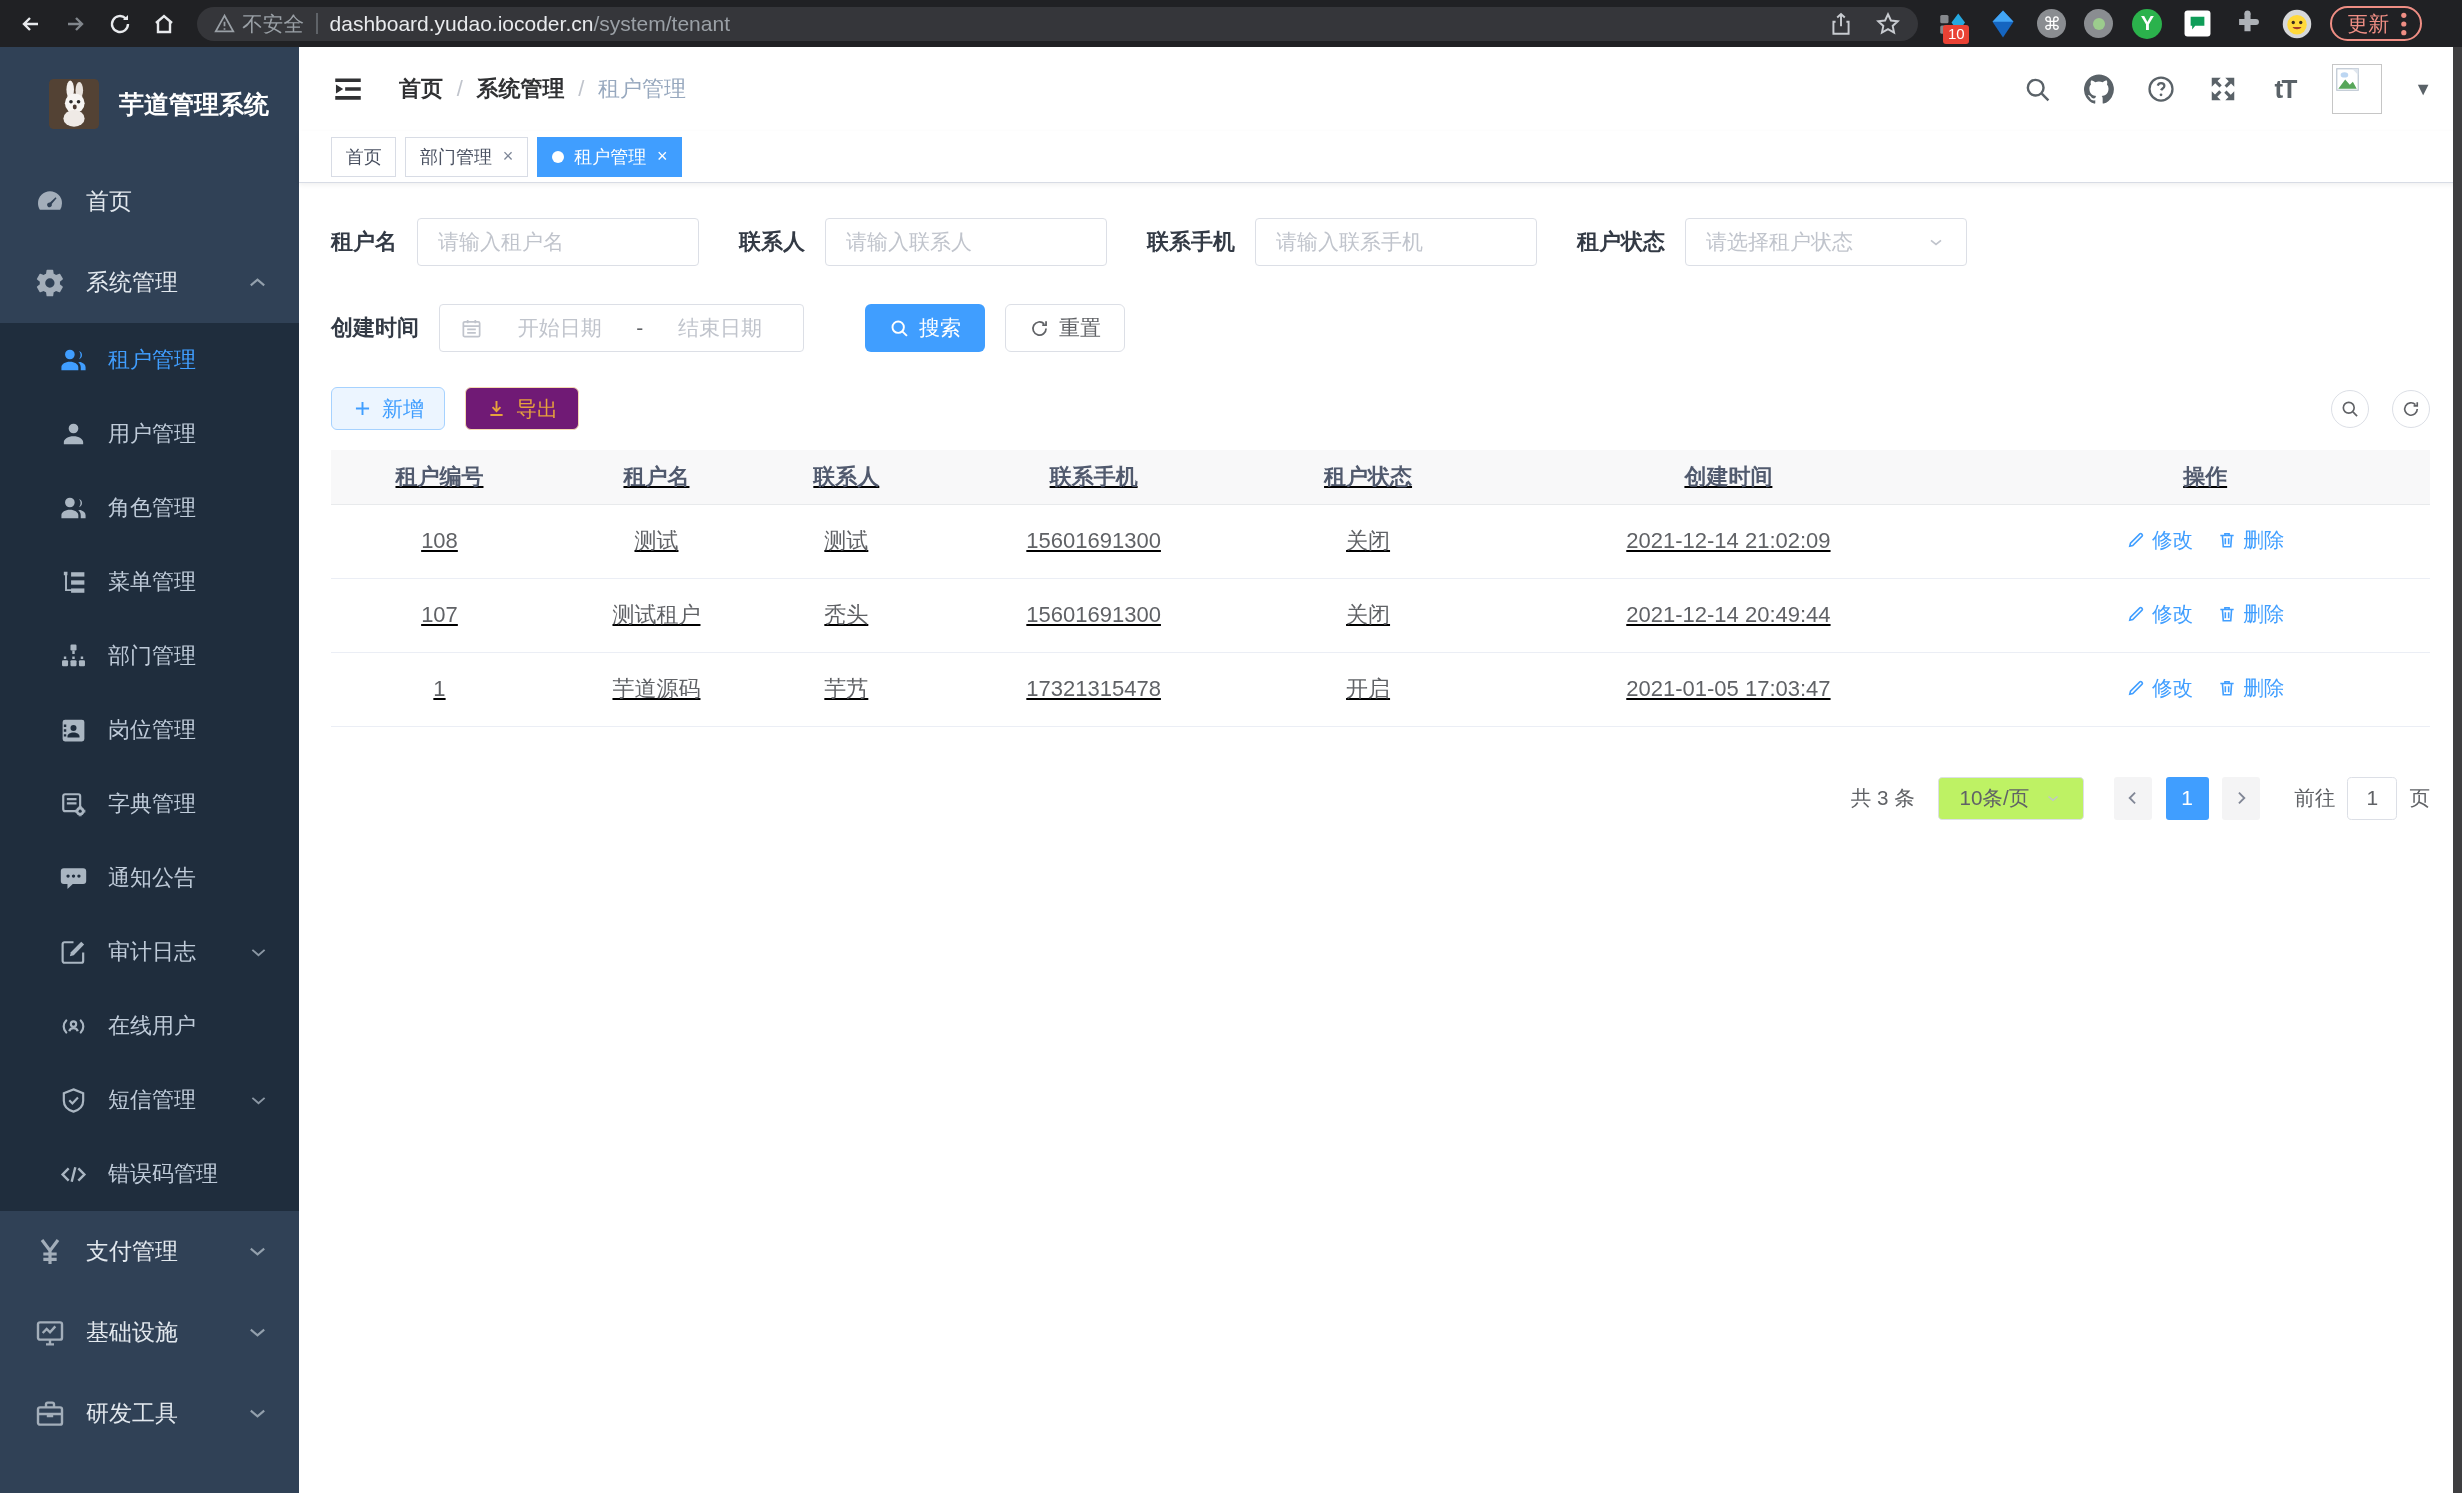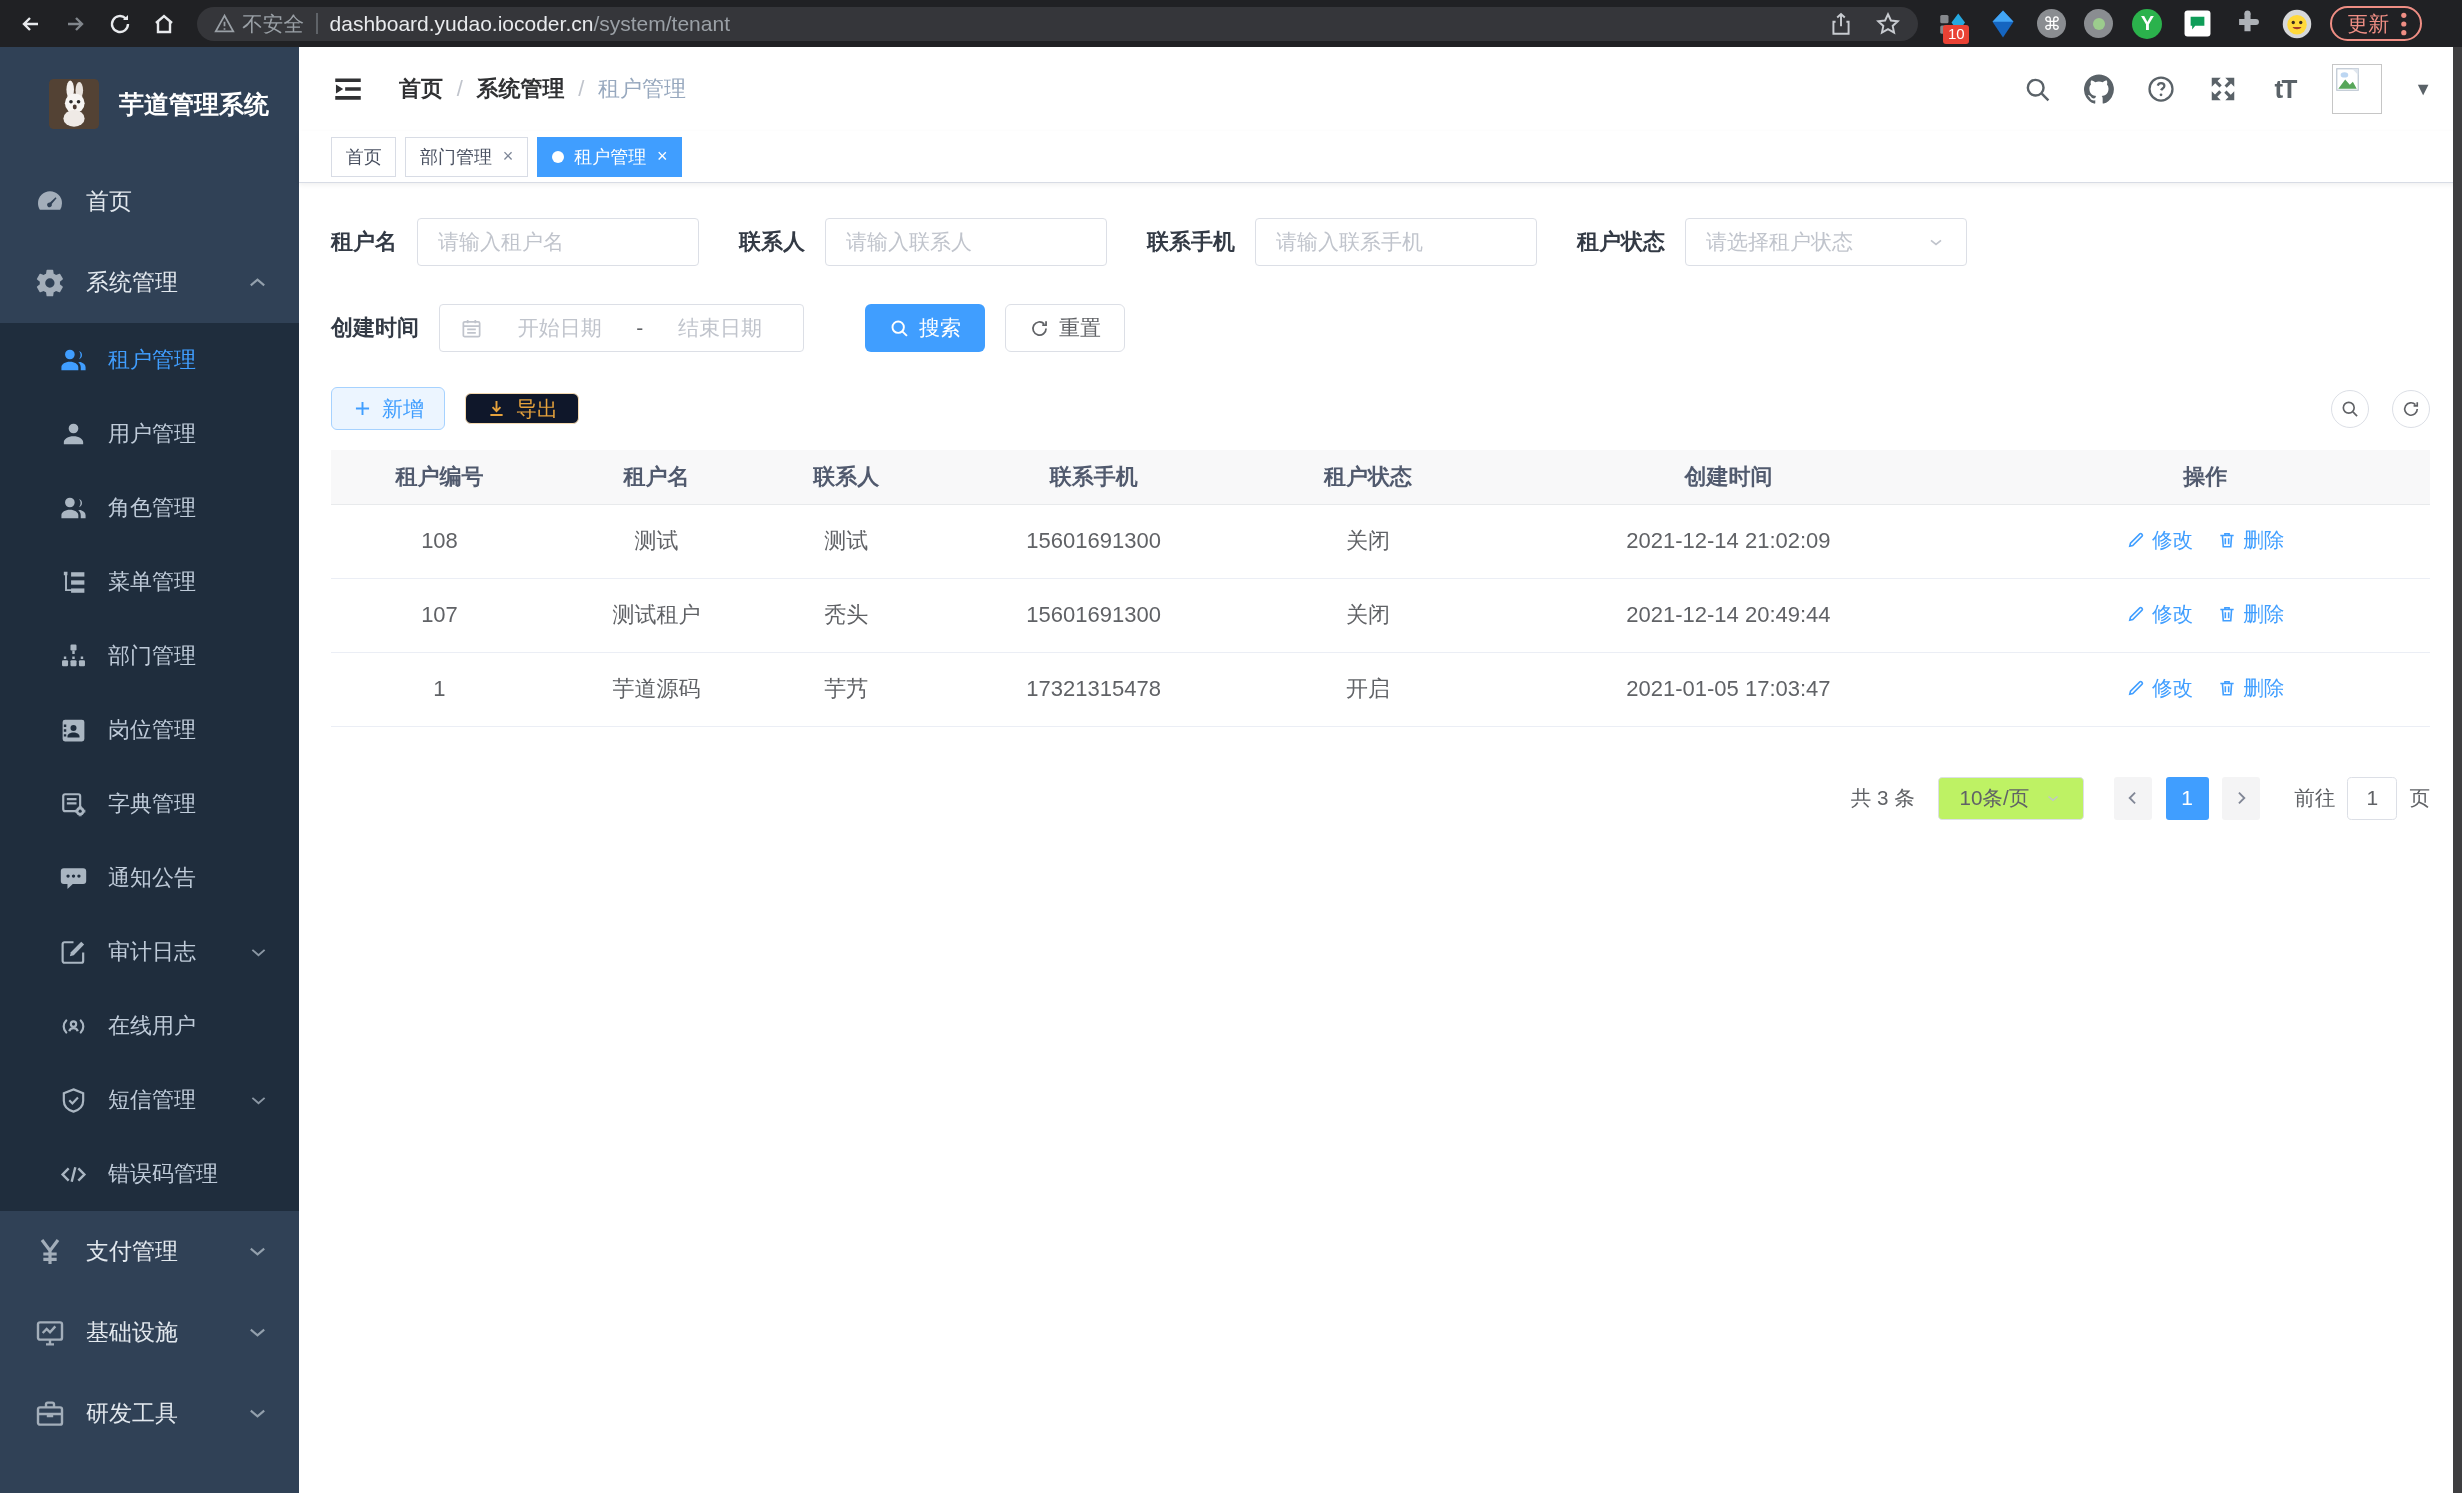--- a/index.html
+++ b/index.html
@@ -87,26 +87,26 @@
   .date-range .cal { color:#c0c4cc; flex:0 0 auto; }
   .date-range .dph { flex:1; text-align:center; }
   .date-sep { color:#606266; font-size:21px; }
   .btn { height:48px; border-radius:6px; font-size:21px; display:inline-flex; align-items:center; gap:9px;
     padding:0 23px; cursor:pointer; border:1.5px solid transparent; }
   .btn svg { width:21px; height:21px; }
   .btn-primary { background:#409eff; color:#fff; margin-left:21px; }
   .btn-plain { background:#fff; border-color:#dcdfe6; color:#606266; margin-left:20px; }
   .toolbar { display:flex; align-items:center; margin:9px 0 20px 0; }
   .btn-add { height:43px; background:#ecf5ff; border-color:#a6d2ff; color:#409eff; padding:0 20px; }
-  .btn-export { height:31px; background:#0f172a; border-color:#f5dab1; color:#e6a23c; margin-left:20px; padding:0 20px; }
+  .btn-export { height:43px; background:#701a75; border-color:#f5dab1; color:#e6a23c; margin-left:20px; padding:0 20px; }
   .tool-right { margin-left:auto; display:flex; gap:23px; }
   .circ-btn { width:38px; height:38px; border-radius:50%; border:1.5px solid #dcdfe6; background:#fff; color:#606266;
     display:flex; align-items:center; justify-content:center; cursor:pointer; }
 
-  table.grid { width:100%; border-collapse:collapse; margin-top:10.7px; }
+  table.grid { width:100%; border-collapse:collapse; margin-top:10.7px;text-decoration:underline; }
   .grid th { background:#f8f8f9; color:#515a6e; font-size:22px; font-weight:600; height:54px;
     border-bottom:1.5px solid #e8eaec; text-align:center; }
   .grid td { height:74px; color:#606266; font-size:22px; text-align:center; border-bottom:1.5px solid #ebeef5; background:#fff; }
   .op-link { color:#409eff; font-size:20.6px; display:inline-flex; align-items:center; gap:6px; margin:0 12px; cursor:pointer; }
   .op-link svg { width:20px; height:20px; }
 
   .pagination { display:flex; align-items:center; justify-content:flex-end; margin-top:50px; font-size:20.6px; color:#606266; }
   .pg-total { margin-right:23px;margin-left:16px; }
   .pg-size { width:146px; height:43px; border:1.5px solid #dcdfe6; border-radius:4.6px; display:flex; align-items:center;
     justify-content:center; gap:15px; color:#606266; margin-right:30px; cursor:pointer; background:#bef264; }

